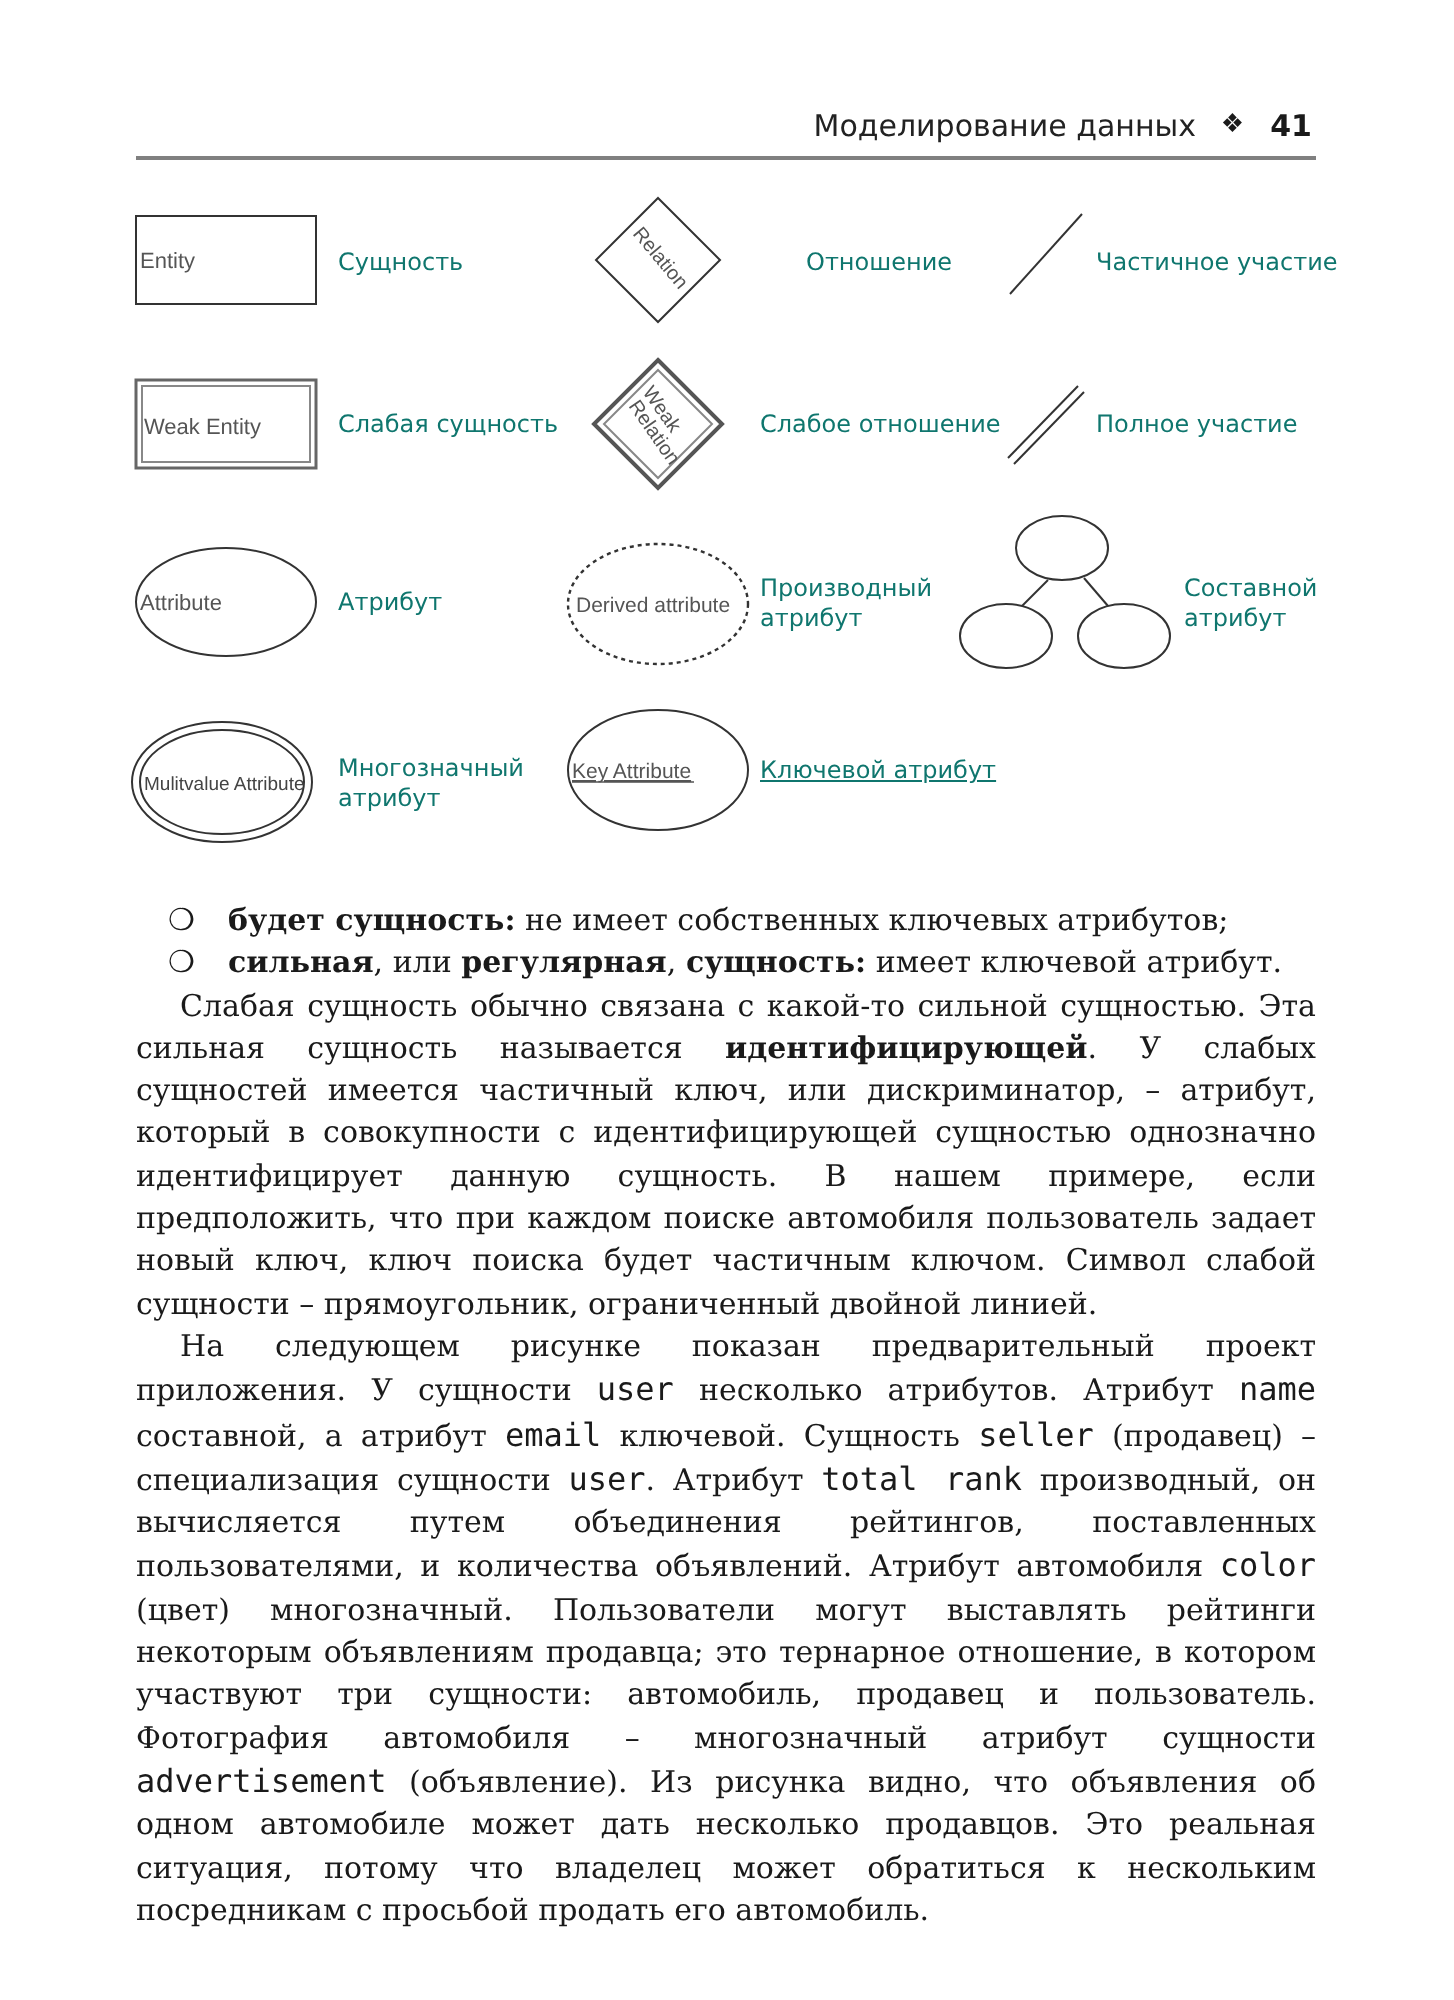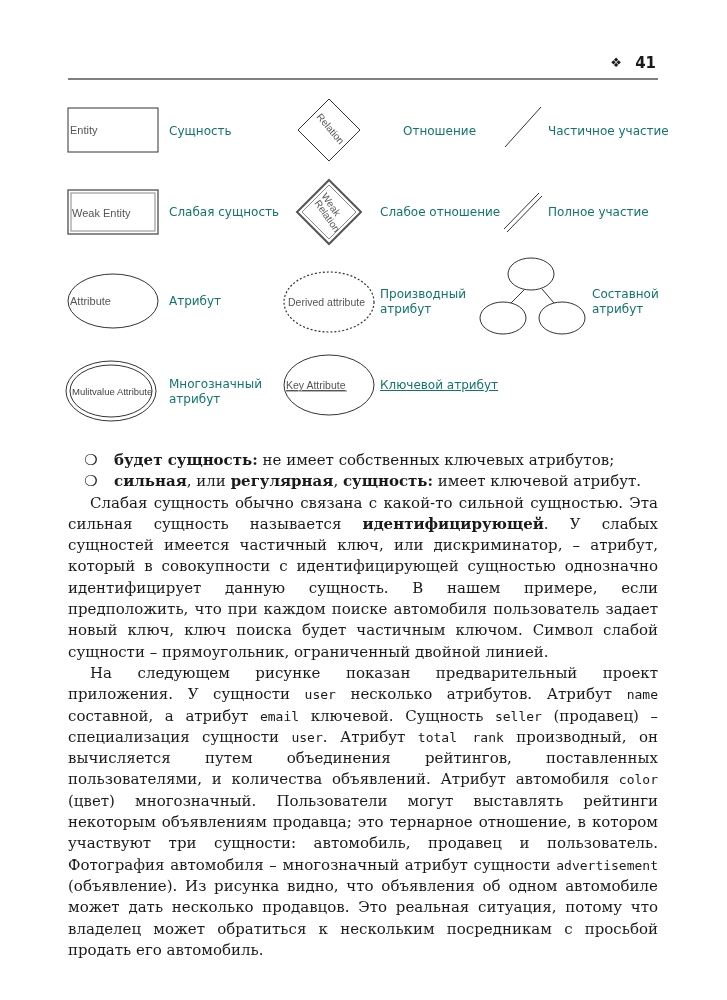--- a/index.html
+++ b/index.html
@@ -8,27 +8,28 @@
   .header .title { position:absolute; right:60px; top:0; font-family:"DejaVu Sans", sans-serif; font-size:15px; color:#222; }
   .header .orn { position:absolute; right:36px; top:1px; font-family:"DejaVu Sans", sans-serif; font-size:13px; }
   .header .pnum { position:absolute; right:2px; top:0; font-family:"DejaVu Sans", sans-serif; font-weight:bold; font-size:15px; }
   svg.legend { position:absolute; left:0; top:0; }
   .lbl { position:absolute; font-family:"DejaVu Sans", sans-serif; font-size:12px; color:#0f766e; line-height:15px; }
   .body-text { position:absolute; left:68px; top:450px; width:590px; font-family:"DejaVu Serif", serif; font-size:15px; line-height:21.3px; text-align:justify; color:#1a1a1a; }
   .body-text p { margin:0; text-indent:22px; }
   .body-text ul { list-style:none; margin:0; padding:0 0 0 14px; }
   .body-text li { position:relative; padding-left:32px; }
   .body-text li .bullet { position:absolute; left:2px; top:0; font-family:"DejaVu Sans", sans-serif; font-size:15px; }
-  .mono { font-family:"DejaVu Sans Mono", monospace; font-size:13px; }
+  .mono { font-family:"DejaVu Sans Mono", monospace; font-size:16px; }
   b { font-weight:bold; }
 </style>
 </head>
 <body>
 
 <div class="header">
+  <span class="title">Моделирование данных</span>
   <span class="orn">❖</span>
   <span class="pnum">41</span>
 </div>
 
 <svg class="legend" width="727" height="440" font-family="Liberation Sans, sans-serif" fill="none" stroke="#333">
 
   <rect x="68" y="108" width="90" height="44" stroke-width="1"></rect>
   <text x="70" y="134" font-size="11" fill="#555" stroke="none">Entity</text>
 
   <rect x="68" y="190" width="90" height="44" stroke="#666" stroke-width="1.5"></rect>

